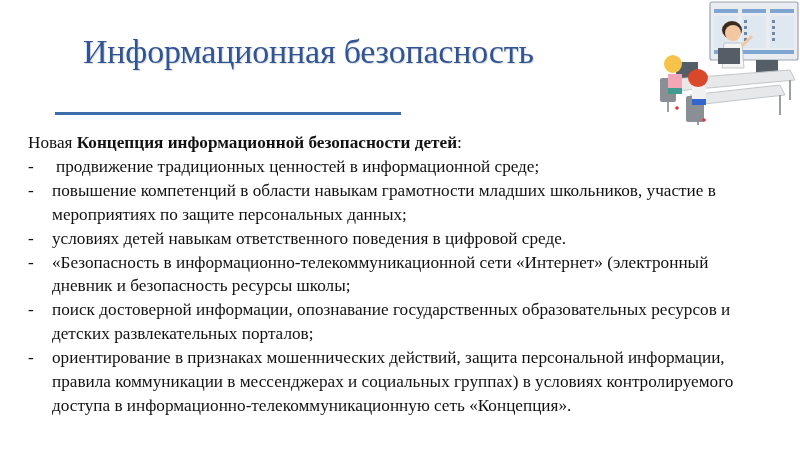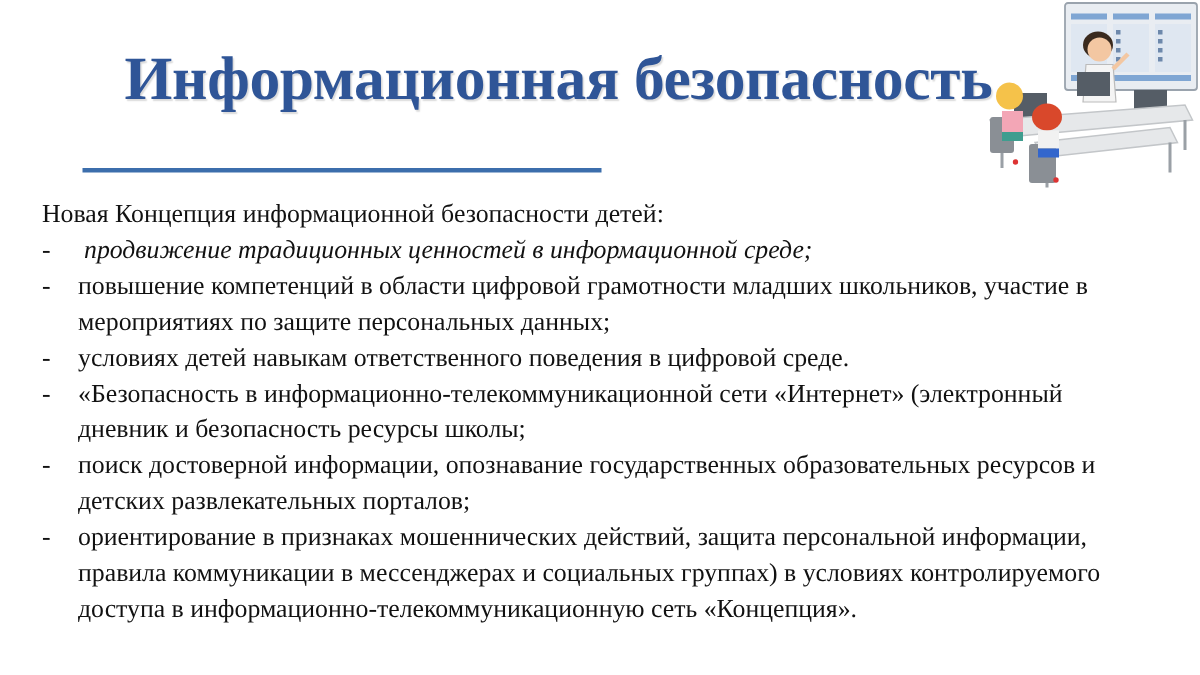--- a/index.html
+++ b/index.html
@@ -5,41 +5,41 @@
   html, body { margin: 0; padding: 0; }
   body {
     width: 800px; height: 450px; overflow: hidden; position: relative;
     background: #ffffff;
     font-family: "Liberation Serif", serif;
     color: #111111;
   }
   .title {
     position: absolute; left: 83px; top: 30px;
     font-family: "Liberation Serif", serif;
-    font-weight: bold; font-size: 41px; line-height: 44px;
+    font-weight: normal; font-size: 34px; line-height: 44px;
     color: #2F5597; white-space: nowrap;
     letter-spacing: -0.2px;
     text-shadow: 1px 1px 1px rgba(0,0,0,0.15);
   }
   .title-rule {
     position: absolute; left: 55px; top: 112px; width: 346px; height: 3px;
     background: #3C6EAC;
   }
   .illustration { position: absolute; left: 640px; top: 0px; width: 160px; height: 135px; }
   .content {
     position: absolute; left: 28px; top: 131px; width: 740px;
     font-size: 17.2px; line-height: 23.9px;
     transform-origin: left top;
   }
   .content .intro { white-space: nowrap; }
-  .content .intro b { font-weight: normal; }
+  .content .intro b { font-weight: bold; }
   ul.items { list-style: none; margin: 0; padding: 0; }
   ul.items li { position: relative; padding-left: 24px; }
   ul.items li .dash { position: absolute; left: 0; top: 0; }
-  ul.items li.first .txt { padding-left: 4px; font-style: italic; }
+  ul.items li.first .txt { padding-left: 4px; }
   .txt { display: block; }
 </style>
 </head>
 <body>
 
 <div>
   <div class="title">Информационная безопасность</div>
   <div class="title-rule"></div>
 
   <svg class="illustration" viewBox="0 0 160 135">
@@ -104,21 +104,21 @@
     <div class="intro">
       <span>Новая </span><b>Концепция информационной безопасности детей</b><span>:</span>
     </div>
     <ul class="items">
       <li class="first">
         <span class="dash">-</span>
         <span class="txt">продвижение традиционных ценностей в информационной среде;</span>
       </li>
       <li>
         <span class="dash">-</span>
-        <span class="txt">повышение компетенций в области цифровой грамотности младших школьников, участие в мероприятиях по защите персональных данных;</span>
+        <span class="txt">повышение компетенций в области навыкам грамотности младших школьников, участие в мероприятиях по защите персональных данных;</span>
       </li>
       <li>
         <span class="dash">-</span>
         <span class="txt">условиях детей навыкам ответственного поведения в цифровой среде.</span>
       </li>
       <li>
         <span class="dash">-</span>
         <span class="txt">«Безопасность в информационно-телекоммуникационной сети «Интернет» (электронный дневник и безопасность ресурсы школы;</span>
       </li>
       <li>

